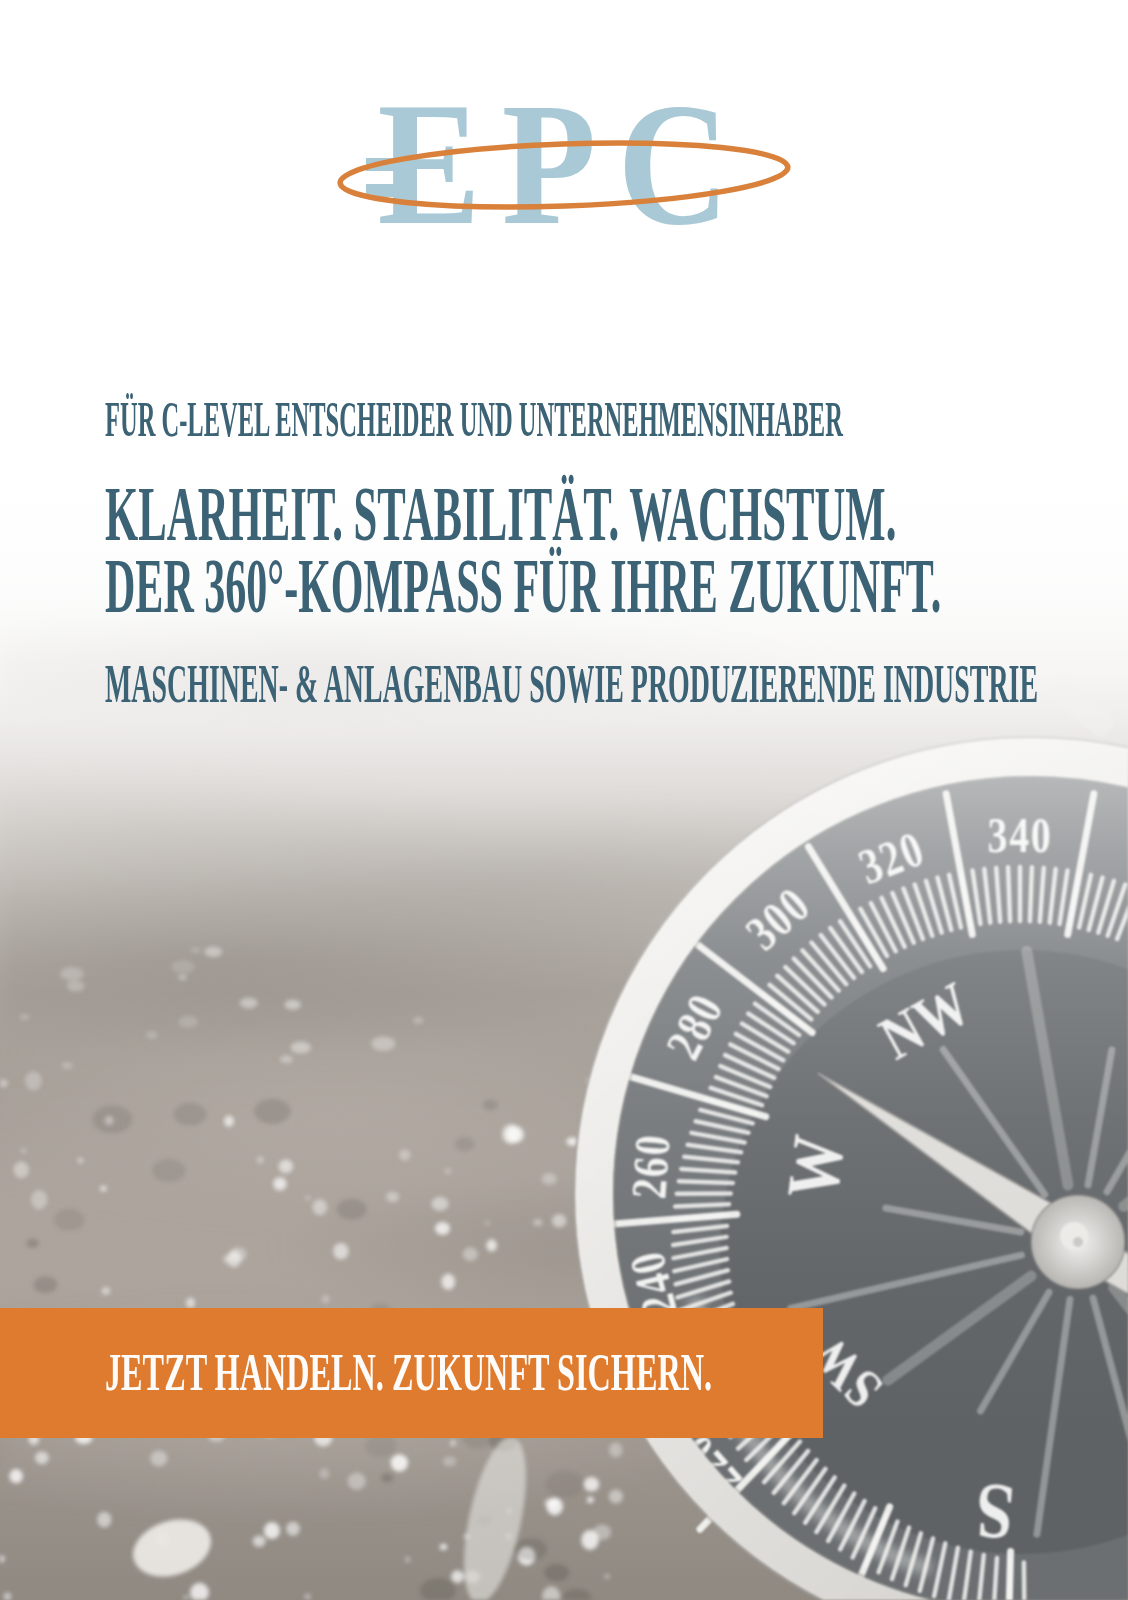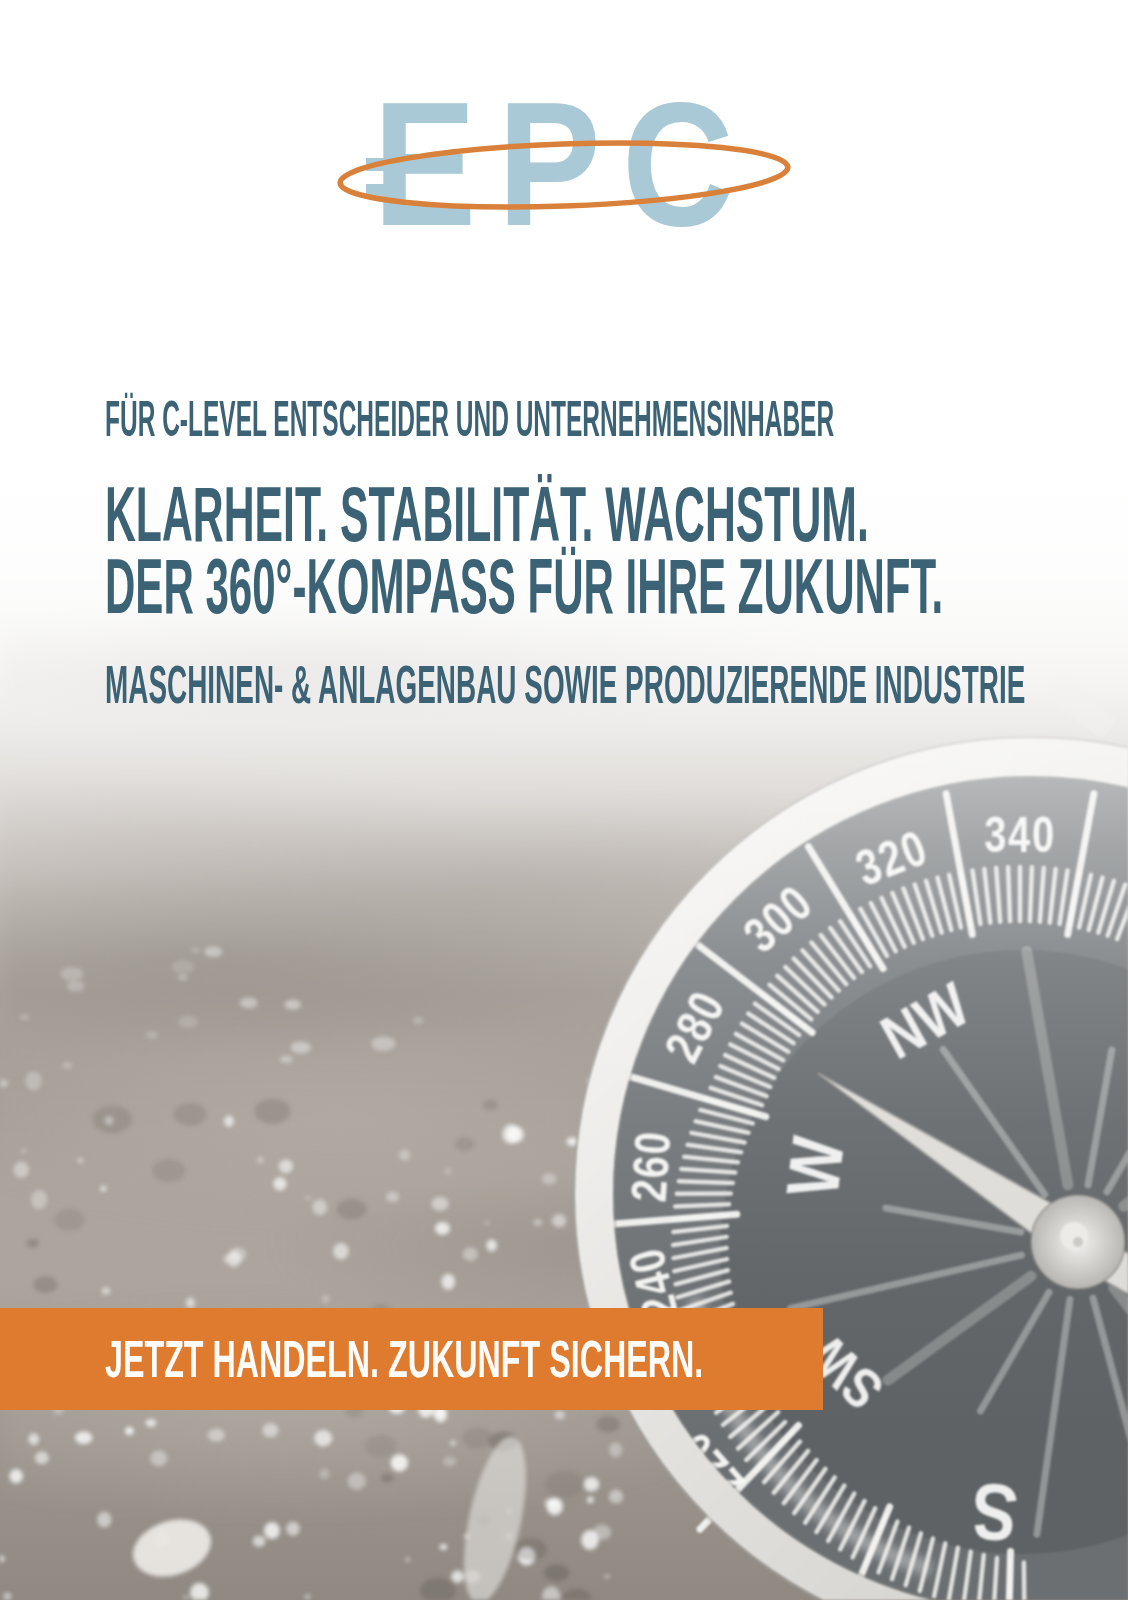--- a/index.html
+++ b/index.html
@@ -2,21 +2,21 @@
 <html><head>
 <meta charset="utf-8">
 <style>
   html,body{margin:0;padding:0;background:#e8e8e8;}
   #page{
     position:relative;
     width:1128px;height:1600px;
     margin:0 auto;
     overflow:hidden;
     background:#ffffff;
-    font-family:Liberation Sans, sans-serif;
+    font-family:Liberation Serif, serif;
   }
   #page *{box-sizing:border-box;}
 
   
   .photo-base{
     position:absolute;inset:0;
     background:linear-gradient(180deg,
       #ffffff 0%, #fefefe 26%, #f3f2f0 34%, #e6e3e0 40%,
       #d5d1cd 45%, #c0bab4 50%, #a69e96 56%, #958d85 62%,
       #9a928a 68%, #a59d95 74%, #aaa29a 80%, #a39b93 86%,
@@ -67,21 +67,21 @@
     font-weight:bold;line-height:1;letter-spacing:0;
     transform-origin:left top;
   }
   .eyebrow{top:394px;font-size:50px;transform:scaleX(.49);}
   .h1a{top:475px;font-size:78px;transform:scaleX(.548);}
   .h1b{top:547px;font-size:78px;transform:scaleX(.539);}
   .subtitle{top:657px;font-size:54px;transform:scaleX(.517);}
 
   
   .cta-banner{
-    position:absolute;left:0;top:1308px;width:823px;height:102px;
+    position:absolute;left:0;top:1308px;width:823px;height:130px;
     display:flex;align-items:center;
   }
   .cta-banner .txt-banner{
     margin-left:105px;white-space:nowrap;
     font-weight:bold;font-size:52px;line-height:1;
     transform:scaleX(.62);transform-origin:left center;
   }
 </style>
 </head>
 <body>

